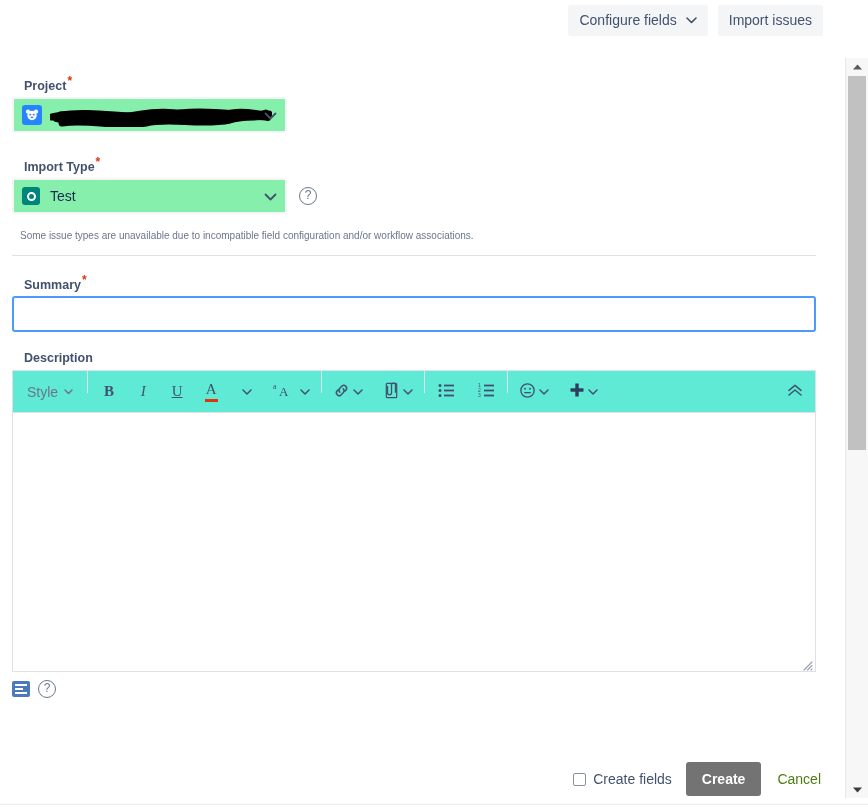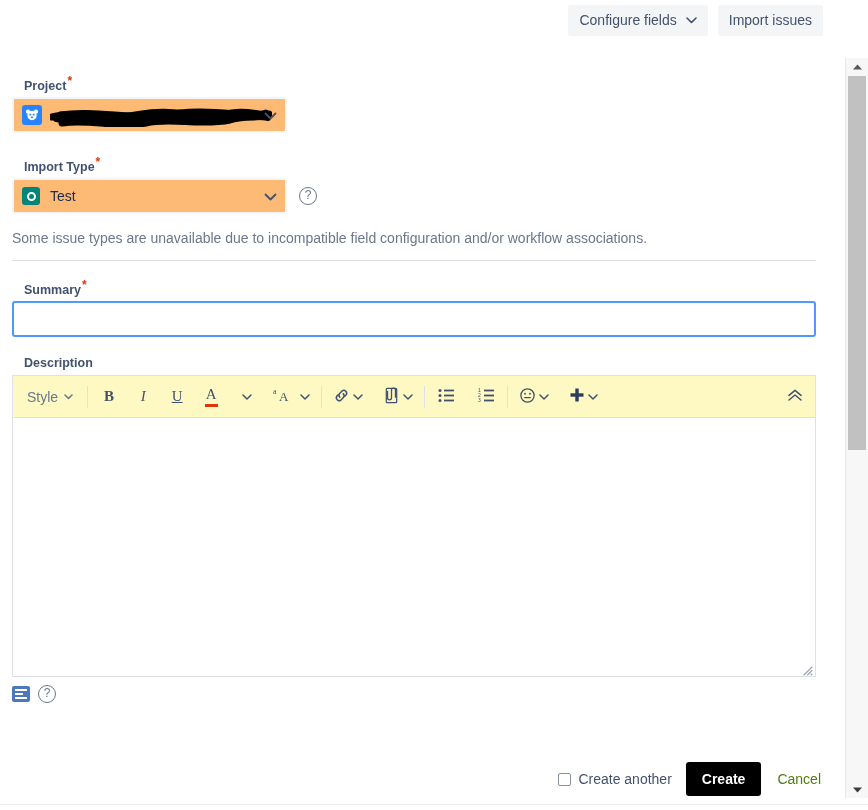--- a/index.html
+++ b/index.html
@@ -54,21 +54,21 @@
     font-weight: 600;
     display: inline-block;
     padding-left: 12px;
     margin-left: 12px;
   }
   .req { color: #de350b; font-size: 12px; vertical-align: super; margin-left: 1px; }
   
   .select {
     position: relative;
     height: 36px;
-    background: #fdba74;
+    background: #86efac;
     border: 2px solid #f4f5f7;
     border-radius: 3px;
     display: flex; align-items: center;
     padding: 0 34px 0 8px;
     cursor: pointer;
   }
   .select .chev-down {
     position: absolute; right: 8px; top: 50%;
     transform: translateY(-50%);
     color: #42526e;
@@ -103,22 +103,22 @@
   }
   .help-circle {
     width: 18px; height: 18px; border-radius: 50%;
     border: 1.5px solid #6b778c;
     color: #6b778c;
     font-size: 12px; line-height: 15px; text-align: center;
     display: inline-block; cursor: pointer;
     font-family: "Liberation Sans", sans-serif;
   }
   .hint {
-    font-size: 14px; color: #6b778c;
-    padding-left: 12px;
+    font-size: 10px; color: #6b778c;
+    padding-left: 20px;
   }
   .divider {
     height: 1px; background: #dfe1e6;
     margin: 14px 12px 0 12px; width: 804px;
   }
   
   .summary-input {
     width: 804px; height: 36px;
     margin-left: 12px;
     border: 2px solid #4c9aff;
@@ -132,23 +132,23 @@
   }
   
   .rte {
     margin-left: 12px;
     width: 804px;
     border: 1px solid #dfe1e6;
     background: #ffffff;
   }
   .rte-toolbar {
     height: 42px;
-    background: #fef9c3;
+    background: #5eead4;
     border-bottom: 1px solid #dfe1e6;
-    display: flex; align-items: center;
+    display: flex; 
     padding: 0 10px 0 8px;
     position: relative;
   }
   .tb-group { display: flex; align-items: center; }
   .tb-sep {
     width: 1px; height: 22px; background: #dfe1e6;
     margin: 0 8px;
   }
   .tb-btn {
     height: 28px; min-width: 26px;
@@ -206,21 +206,21 @@
   .check-wrap {
     display: inline-flex; align-items: center; gap: 7px;
     font-size: 14px; color: #42526e; cursor: pointer;
   }
   .chk {
     width: 13px; height: 13px;
     border: 1px solid #8993a4; border-radius: 2px;
     background: #fff; display: inline-block;
   }
   .primary-btn {
-    background: #000000; color: #ffffff;
+    background: #737373; color: #ffffff;
     border: none; border-radius: 3px;
     font-family: "Liberation Sans", sans-serif;
     font-size: 14px; font-weight: 700;
     padding: 9px 16px; cursor: pointer;
   }
   .link-btn {
     background: none; border: none;
     color: #4d7c0f; font-size: 14px;
     font-family: "Liberation Sans", sans-serif;
     cursor: pointer; padding: 4px 2px;
@@ -503,21 +503,21 @@
             <i></i>
           </span>
         <span class="help-circle">?</span>
       </div>
     </div>
   </div>
 
   <div class="footer">
     <label class="check-wrap">
       <span class="chk"></span>
-      <span>Create another</span>
+      <span>Create fields</span>
     </label>
     <button class="primary-btn">Create</button>
     <button class="link-btn">Cancel</button>
   </div>
 
   <div class="scrollbar">
     <div class="sb-arrow up">
       <svg width="11" height="8" viewBox="0 0 11 8">
           <path d="M5.5 1.5 L10 6.5 L1 6.5 Z" fill="#5a5a5a"></path>
         </svg>

